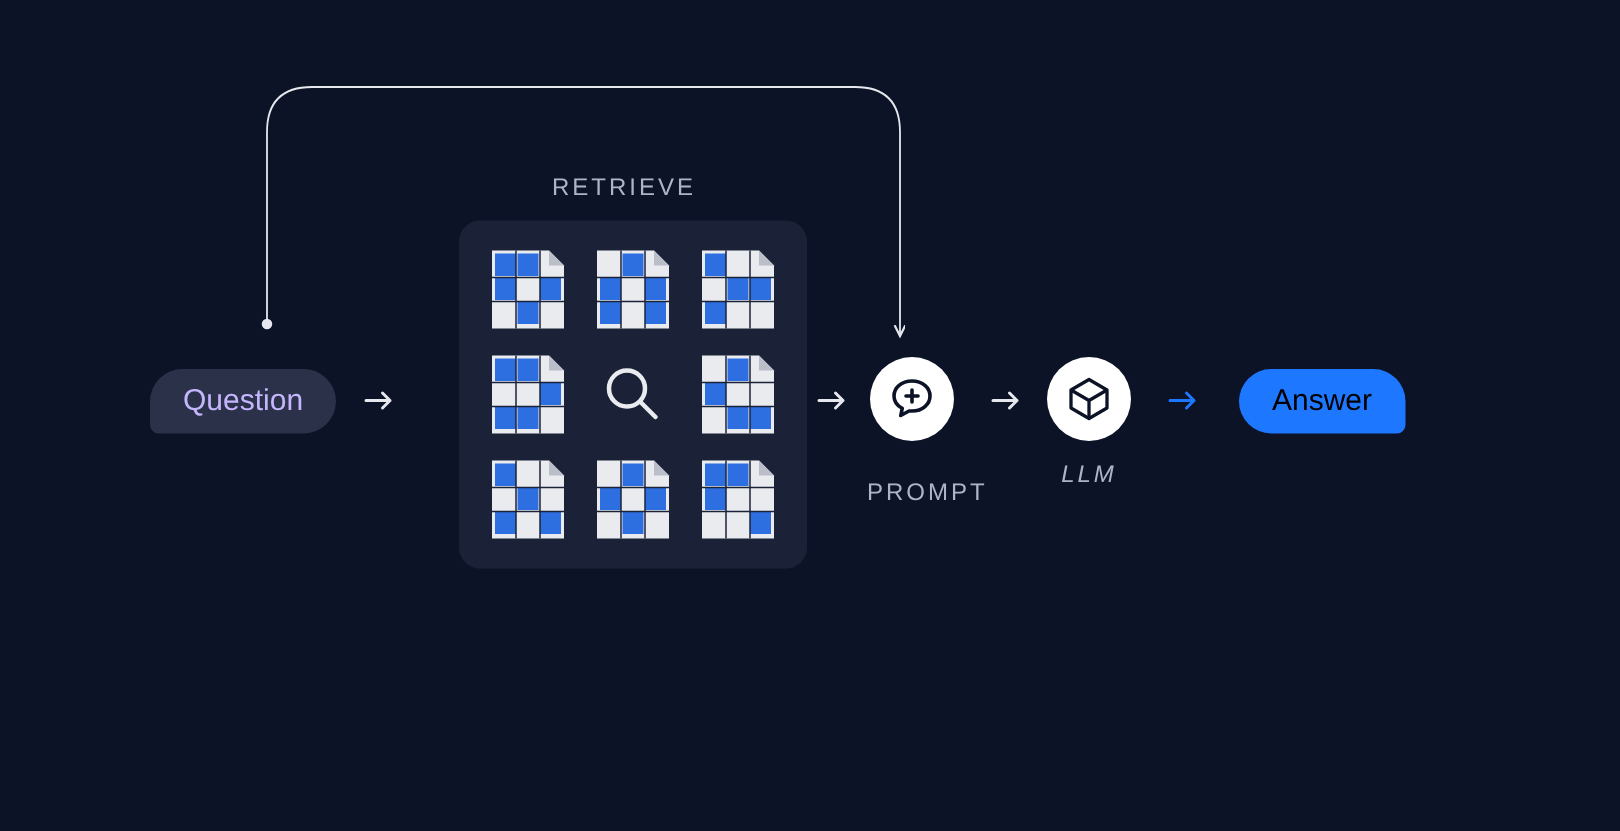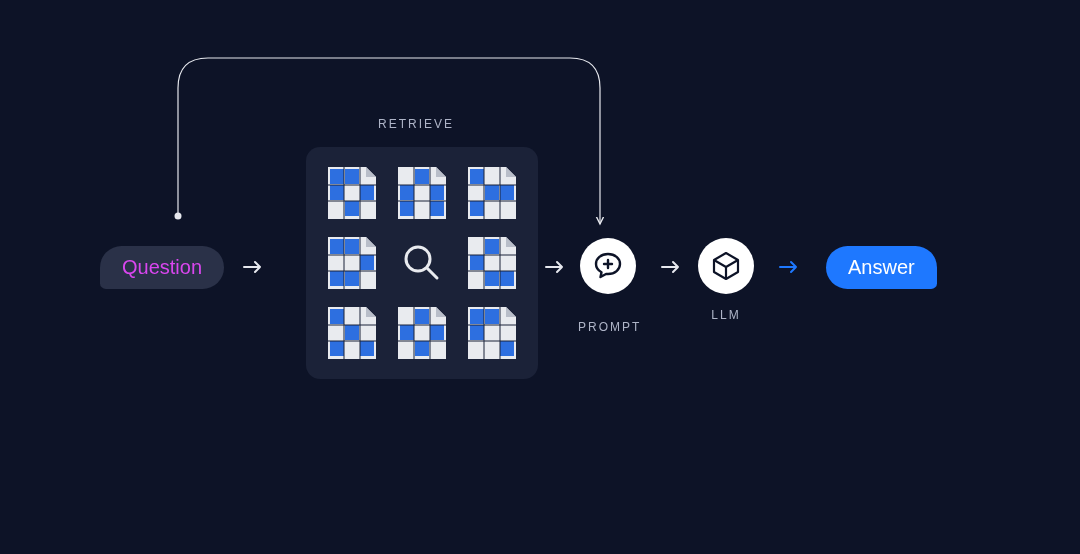--- a/index.html
+++ b/index.html
@@ -18,26 +18,26 @@
   .bubble {
     padding: 10px 22px;
     border-radius: 22px;
     font-size: 20px;
     display: inline-flex;
     align-items: center;
     position: absolute;
   }
   .bubble-q {
     background: #2a3148;
-    color: #d946ef;
+    color: #c4b5fd;
     border-bottom-left-radius: 6px;
   }
   .bubble-a {
     background: #1e78ff;
-    color: #ffffff;
+    color: #000000;
     border-bottom-right-radius: 6px;
   }
   .arrow {
     position: absolute;
     font-size: 22px;
     color: #e6e8ee;
     display: flex;
     align-items: center;
     justify-content: center;
     width: 30px;
@@ -49,21 +49,21 @@
     width: 56px;
     height: 56px;
     border-radius: 50%;
     background: #fff;
     display: flex;
     align-items: center;
     justify-content: center;
   }
   .node-label {
     position: absolute;
-    font-size: 12px;
+    font-size: 16px;
     letter-spacing: 2px;
     color: #aeb4c7;
     text-align: center;
   }
   .retrieve-panel {
     position: absolute;
     background: #1b2238;
     border-radius: 14px;
     padding: 18px;
     display: grid;
@@ -241,21 +241,21 @@
         <path d="M2 8 H18 M13 3 L18 8 L13 13" fill="none" stroke="#e6e8ee" stroke-width="2" stroke-linecap="round" stroke-linejoin="round"></path>
       </svg>
   </div>
 
   <div class="circle-node" style="left:698px; top:238px;">
     <svg width="32" height="32" viewBox="0 0 32 32">
       <path d="M16 3 L28 10 L28 22 L16 29 L4 22 L4 10 Z" fill="none" stroke="#0d1327" stroke-width="2.2" stroke-linejoin="round"></path>
       <path d="M4 10 L16 17 L28 10 M16 17 L16 29" fill="none" stroke="#0d1327" stroke-width="2.2" stroke-linejoin="round"></path>
     </svg>
   </div>
-  <div class="node-label" style="left:696px; top:308px; width:60px;">LLM</div>
+  <div class="node-label" style="left:696px; top:308px; width:60px;font-style:italic;">LLM</div>
 
   <div class="arrow blue" style="left:774px; top:252px;">
     <svg width="22" height="16" viewBox="0 0 22 16">
         <path d="M2 8 H18 M13 3 L18 8 L13 13" fill="none" stroke="#1e78ff" stroke-width="2" stroke-linecap="round" stroke-linejoin="round"></path>
       </svg>
   </div>
 
   <div class="bubble bubble-a" style="left:826px; top:246px;">
     <span>Answer</span>
   </div>

